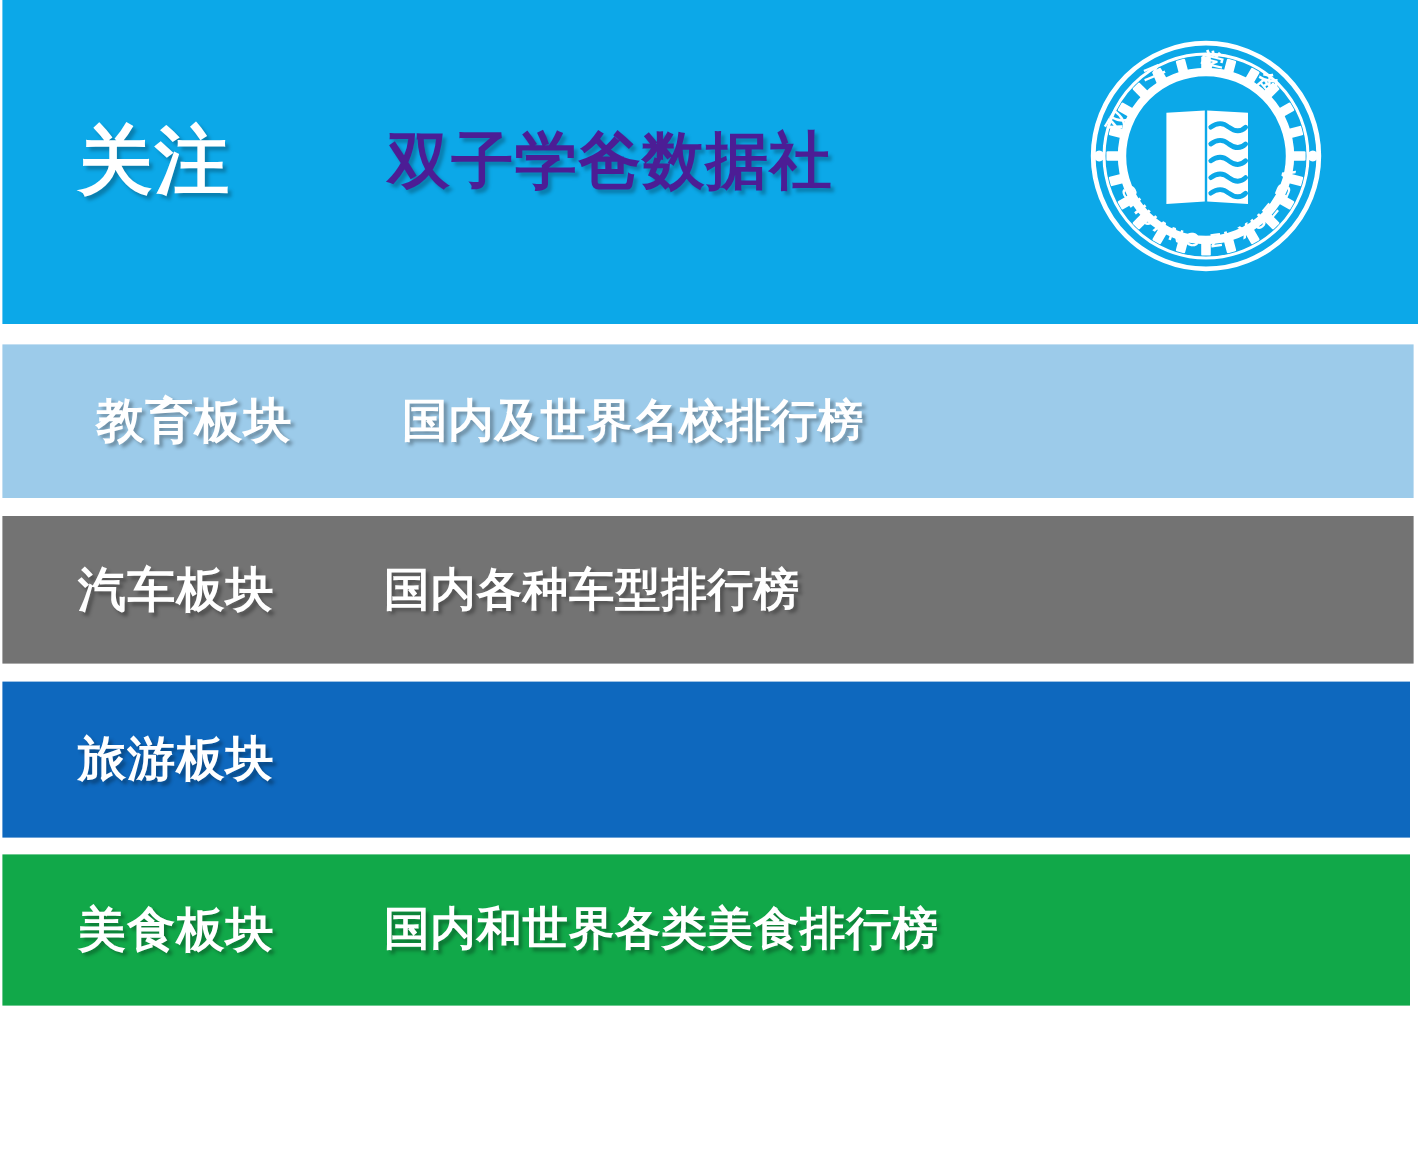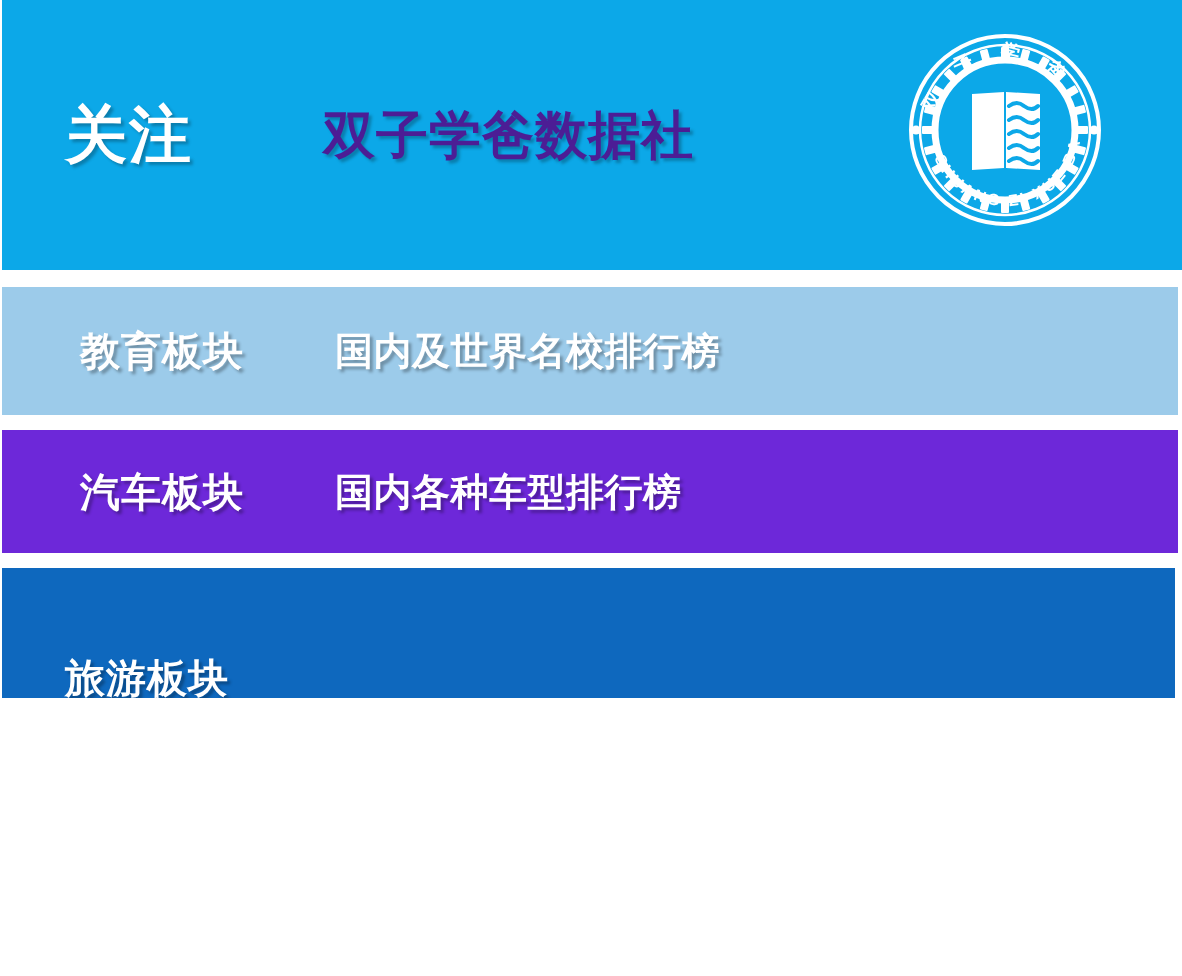--- a/index.html
+++ b/index.html
@@ -110,21 +110,21 @@
     color: #ffffff;
     letter-spacing: 0.5px;
     text-shadow: 3px 3px 3px rgba(0,0,0,0.30);
     line-height: 1;
     white-space: nowrap;
   }
 
   
   .band-0 { top: 287px;  height: 128px; width: 1176px; padding-left: 15px; }
   .band-1 { top: 430px;  height: 123px; width: 1176px; }
-  .band-2 { top: 568px;  height: 130px; width: 1173px; align-items: flex-end; }
+  .band-2 { top: 568px;  height: 130px; width: 1173px; }
   .band-3 { top: 712px;  height: 126px; width: 1173px; }
   .band-4 { top: 852px;  height: 124px; width: 1180px; }
 </style>
 </head>
 <body>
 
 <div id="banner">
 
   <div class="header-band" style="background: rgb(12, 168, 232);">
 
@@ -205,24 +205,28 @@
       </svg>
     </div>
 
   </div>
 
   <div class="band band-0" style="background:#9CCBEA;">
     <span class="band-label">教育板块</span>
     <span class="band-desc">国内及世界名校排行榜</span>
   </div>
 
-  <div class="band band-1" style="background:#6d28d9;padding-left:15px;">
+  <div class="band band-1" style="background:#737373;">
     <span class="band-label">汽车板块</span>
     <span class="band-desc">国内各种车型排行榜</span>
   </div>
 
   <div class="band band-2" style="background:#0E68BE;">
     <span class="band-label">旅游板块</span>
   </div>
 
+  <div class="band band-3" style="background:#11A849;">
+    <span class="band-label">美食板块</span>
+    <span class="band-desc">国内和世界各类美食排行榜</span>
+  </div>
 
 
 </div>
 
 </body></html>

